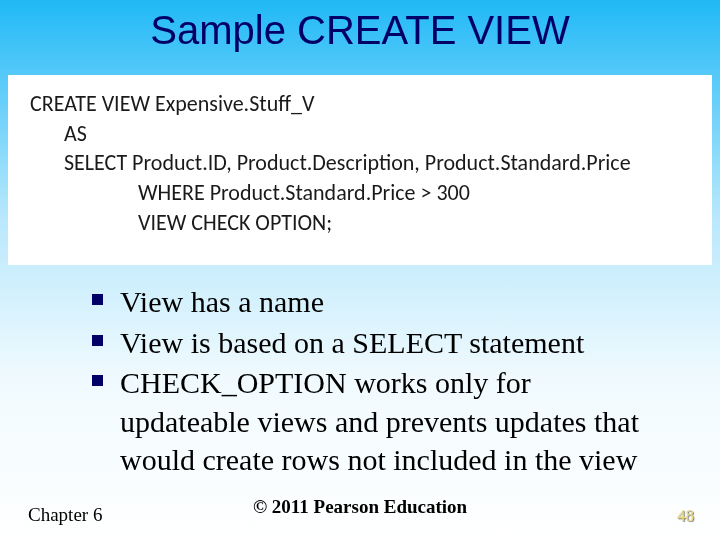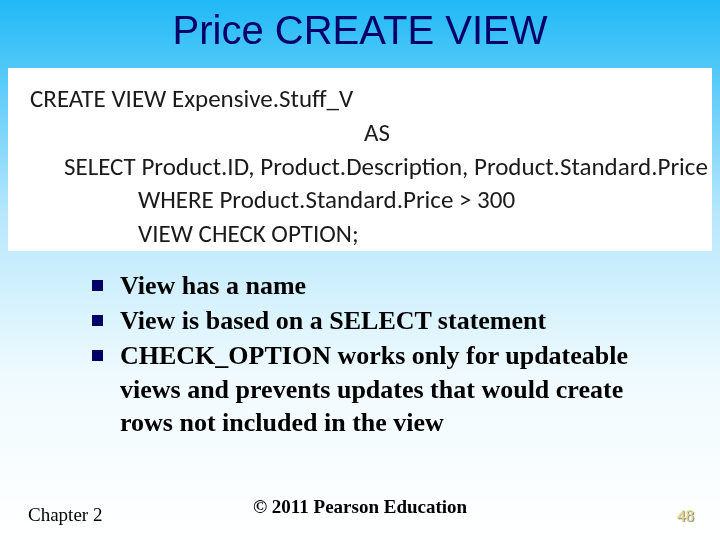--- a/index.html
+++ b/index.html
@@ -21,40 +21,39 @@
     text-align: center;
     font-family: "Comic Sans MS", "Comic Sans", cursive, sans-serif;
     font-size: 40px;
     color: #000066;
     padding-top: 8px;
     padding-bottom: 6px;
     font-weight: 500;
   }
   .code-box {
     background: #ffffff;
-    margin: 9px 8px;
-    padding: 14px 22px 0 22px;
+    margin: 16px 8px;
+    padding: 14px 22px 28px 22px;
     font-family: Calibri, Arial, sans-serif;
-    font-size: 25px;
+    font-size: 22px;
     color: #1a1a1a;
     line-height: 1.35;
     box-shadow: 0 0 0 0 rgba(0,0,0,0);
   }
   .code-box .line { white-space: nowrap; }
-  .indent1 { padding-left: 34px; text-align: center; }
+  .indent1 { padding-left: 34px; }
   .indent2 { padding-left: 72px; }
   .indent3 { padding-left: 108px; }
   .bullets {
     list-style: none;
     margin: 18px 58px 0 88px;
     padding: 0;
-    font-size: 26px;
+    font-size: 30px;
     line-height: 1.28;
     color: #000;
-    font-weight: bold;
   }
   .bullets li {
     position: relative;
     padding-left: 32px;
     margin-bottom: 2px;
   }
   .bullets li::before {
     content: "";
     position: absolute;
     left: 4px;
@@ -91,35 +90,35 @@
     color: #e9d97a;
     text-shadow: 1px 1px 1px rgba(0,0,0,0.55);
     font-size: 17px;
   }
 </style>
 </head>
 <body>
 
 <div class="slide">
 
-  <div class="title">Price CREATE VIEW</div>
+  <div class="title">Sample CREATE VIEW</div>
 
   <div class="code-box">
     <div class="line">CREATE VIEW Expensive.Stuff_V</div>
     <div class="line indent1">AS</div>
     <div class="line indent1">SELECT Product.ID, Product.Description, Product.Standard.Price</div>
     <div class="line indent3">WHERE Product.Standard.Price &gt; 300</div>
     <div class="line indent3">VIEW CHECK OPTION;</div>
   </div>
 
   <ul class="bullets">
     <li><span>View has a name</span></li>
     <li><span>View is based on a SELECT statement</span></li>
     <li><span>CHECK_OPTION works only for updateable views and prevents updates that would create rows not included in the view</span></li>
   </ul>
 
   <div class="footer">
-    <span class="chapter">Chapter 2</span>
+    <span class="chapter">Chapter 6</span>
     <span class="copyright">© 2011 Pearson Education</span>
     <span class="pagenum">48</span>
   </div>
 
 </div>
 
 </body></html>

